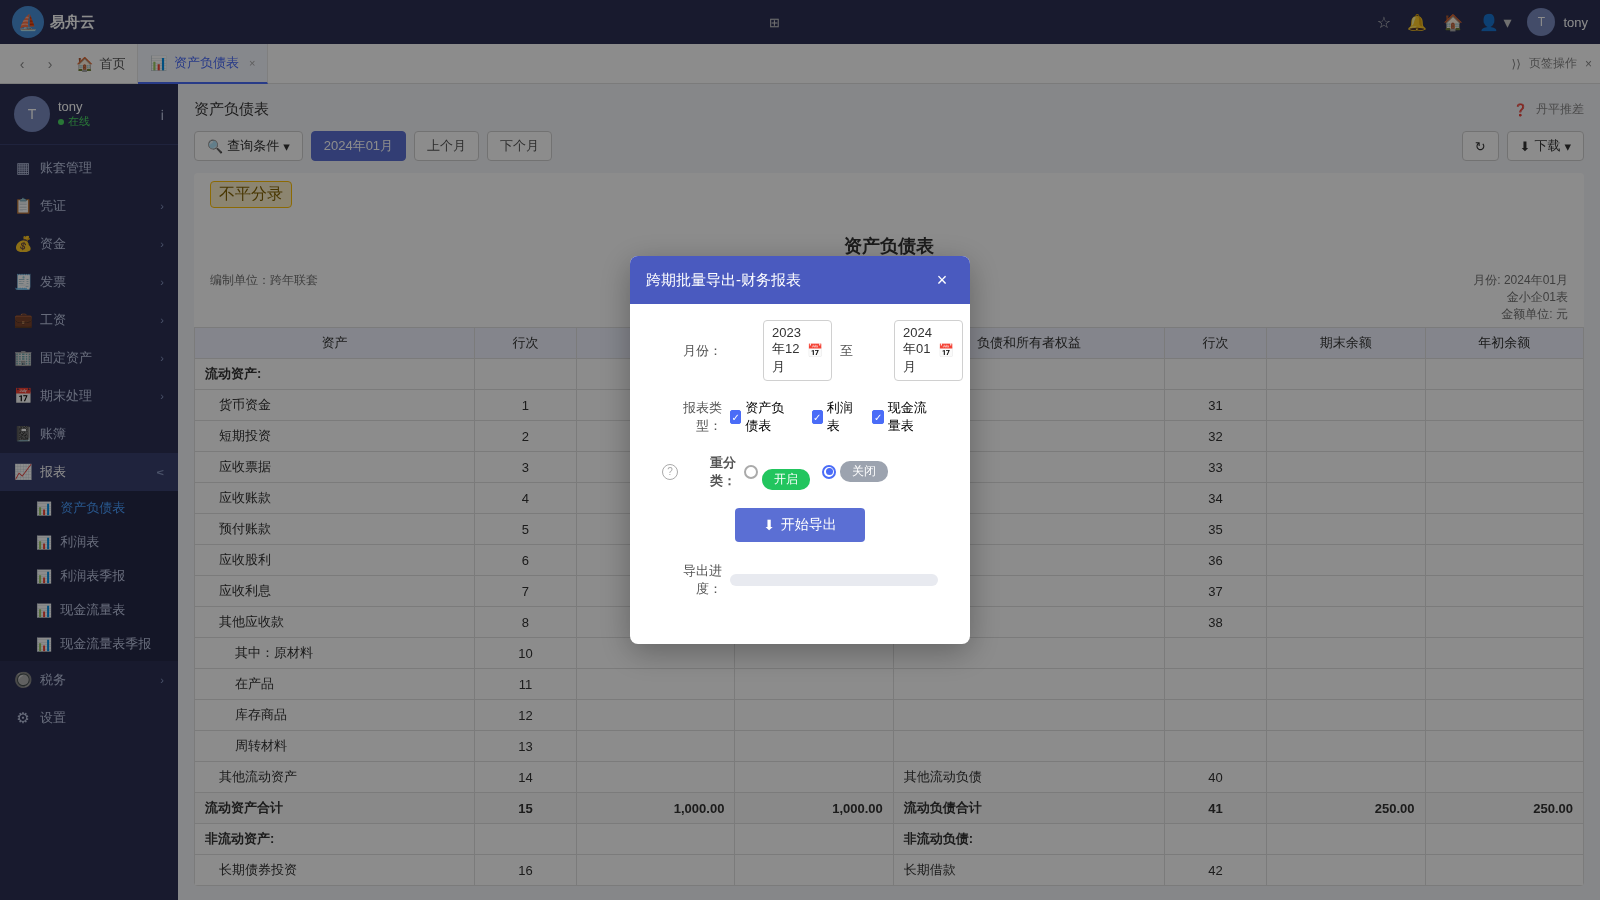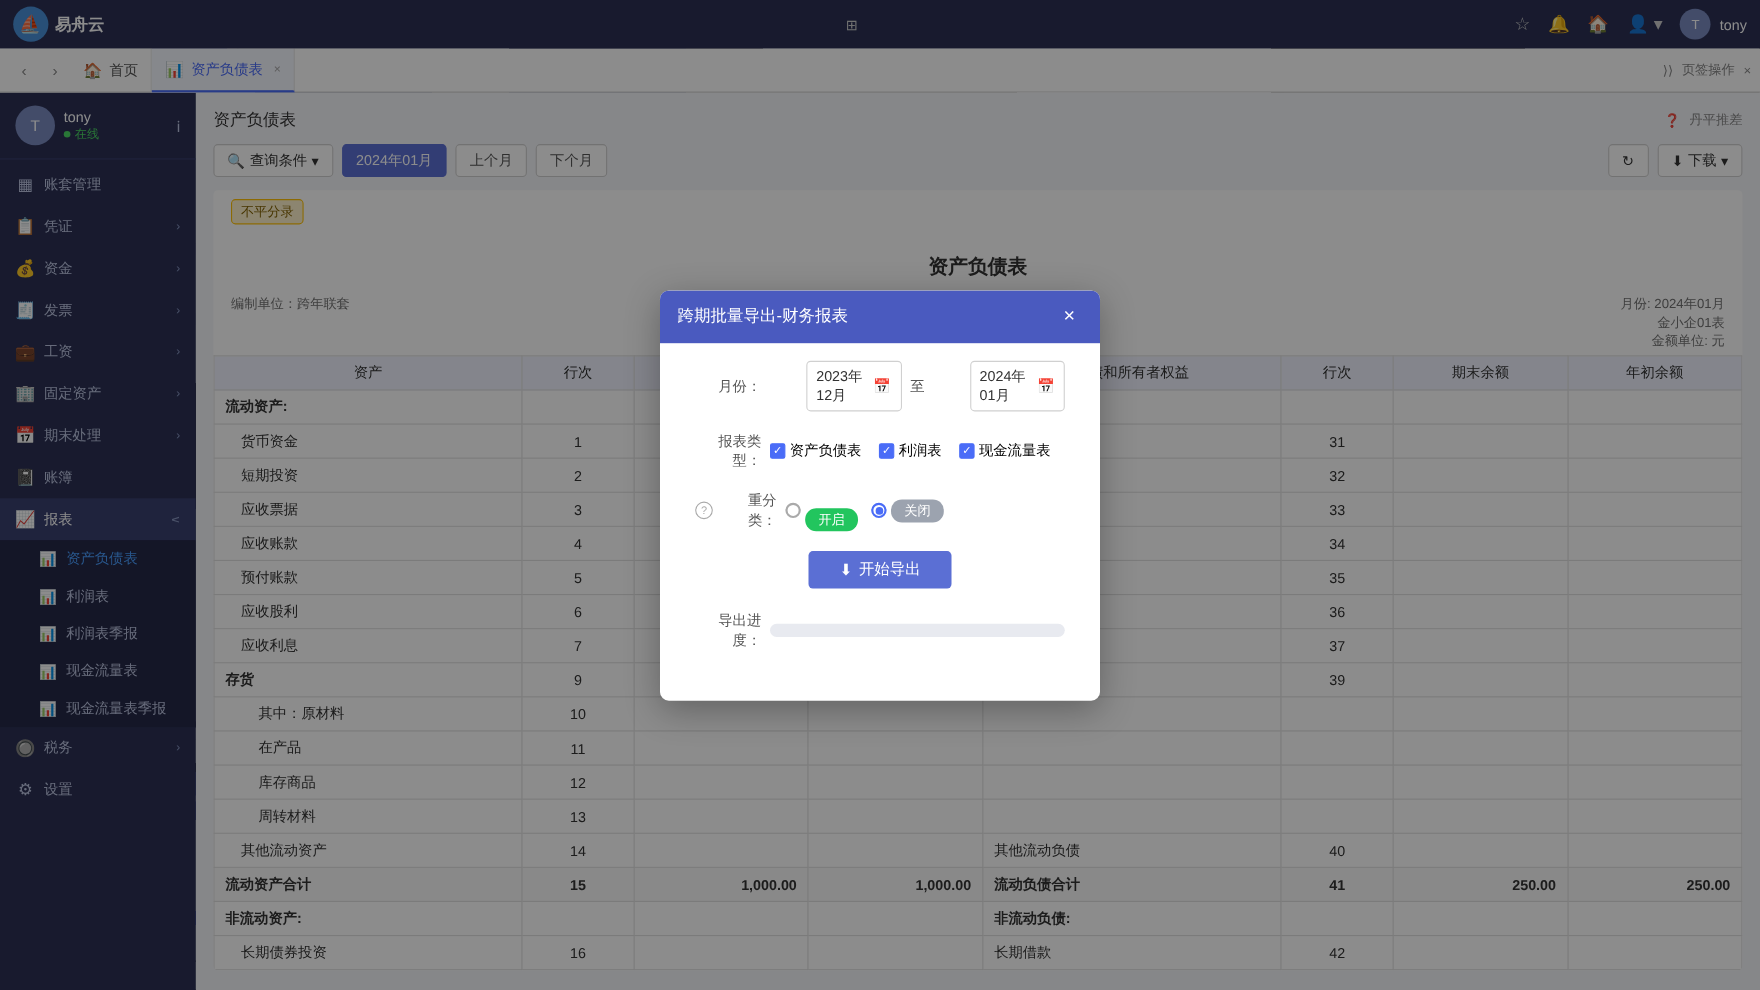--- a/index.html
+++ b/index.html
@@ -222,36 +222,36 @@
     .indent1 { padding-left: 24px; }
     .indent2 { padding-left: 40px; }
 
     .unbalanced-badge {
       display: inline-block;
       background: #fff3cd;
       border: 1px solid #ffc107;
       color: #856404;
       border-radius: 4px;
       padding: 2px 8px;
-      font-size: 12px;
+      font-size: 16px;
       margin-bottom: 8px;
     }
 
     
     .modal-overlay {
       position: fixed;
       top: 0; left: 0; right: 0; bottom: 0;
       background: rgba(0,0,0,0.45);
       z-index: 200;
       display: flex; align-items: center; justify-content: center;
     }
     .modal {
       background: #fff;
       border-radius: 8px;
-      width: 400px;
+      width: 340px;
       box-shadow: 0 8px 32px rgba(0,0,0,0.3);
       overflow: hidden;
     }
     .modal-header {
       background: #4a5abf;
       color: #fff;
       padding: 12px 16px;
       display: flex; align-items: center; justify-content: space-between;
       font-size: 15px; font-weight: 500;
     }
@@ -624,26 +624,26 @@
             <td class="indent1">应收利息</td>
             <td class="center">7</td>
             <td class="num"></td>
             <td class="num"></td>
             <td></td>
             <td class="center">37</td>
             <td class="num"></td>
             <td class="num"></td>
           </tr>
           <tr>
-            <td class="section-label">存货</td>
-            <td class="center">9</td>
-            <td class="num"></td>
-            <td class="num"></td>
-            <td></td>
-            <td class="center">39</td>
+            <td class="indent1">其他应收款</td>
+            <td class="center">8</td>
+            <td class="num"></td>
+            <td class="num"></td>
+            <td></td>
+            <td class="center">38</td>
             <td class="num"></td>
             <td class="num"></td>
           </tr>
           <tr>
             <td class="indent2">其中：原材料</td>
             <td class="center">10</td>
             <td class="num"></td>
             <td class="num"></td>
             <td></td>
             <td class="center"></td>
@@ -761,21 +761,21 @@
           </label>
           <label class="checkbox-item">
             <div class="checkbox-box">✓</div>
             <span>现金流量表</span>
           </label>
         </div>
       </div>
 
       <div class="form-row">
         <div class="help-icon">?</div>
-        <span class="form-label" style="width:50px;">重分类：</span>
+        <span class="form-label" style="width:50px;font-weight:bold;">重分类：</span>
         <div class="radio-group">
           <label class="radio-item">
             <div class="radio-outer"></div>
             <button class="radio-label-btn green">开启</button>
           </label>
           <label class="radio-item">
             <div class="radio-outer checked">
               <div class="radio-inner"></div>
             </div>
             <button class="radio-label-btn gray">关闭</button>

